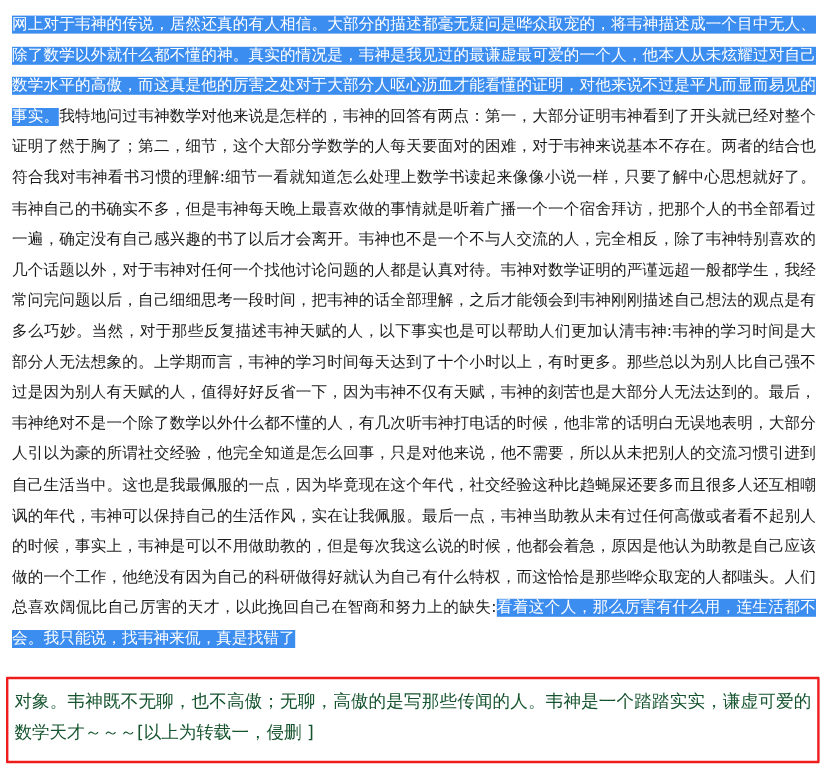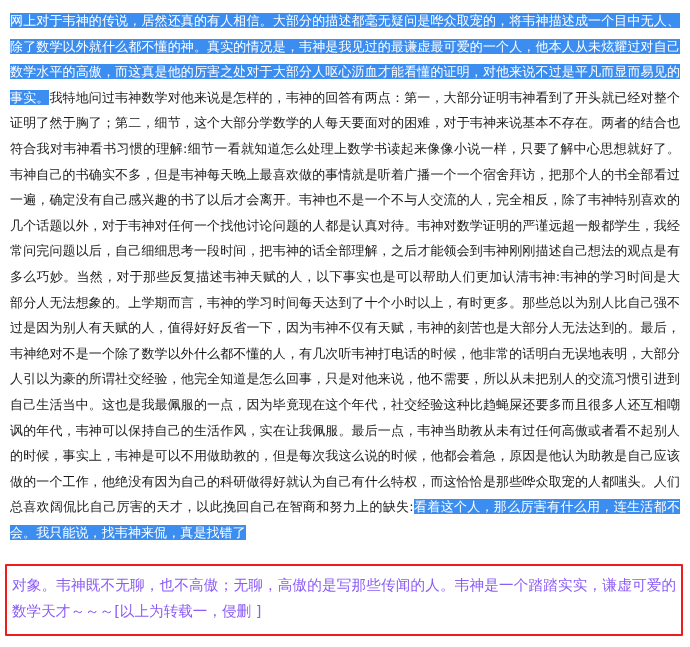--- a/index.html
+++ b/index.html
@@ -51,21 +51,21 @@
     width: 100%;
     height: 100%;
   }
   .tail {
     position: absolute;
     left: 12px;
     top: 572px;
     width: 664px;
     font-size: 14.6px;
     line-height: 25.6px;
-    color: #8b5cf6;
+    color: #14532d;
     text-align: justify;
     text-justify: inter-ideograph;
   }
 </style>
 </head>
 <body>
 
 <div class="page">
 
   <div class="article">

